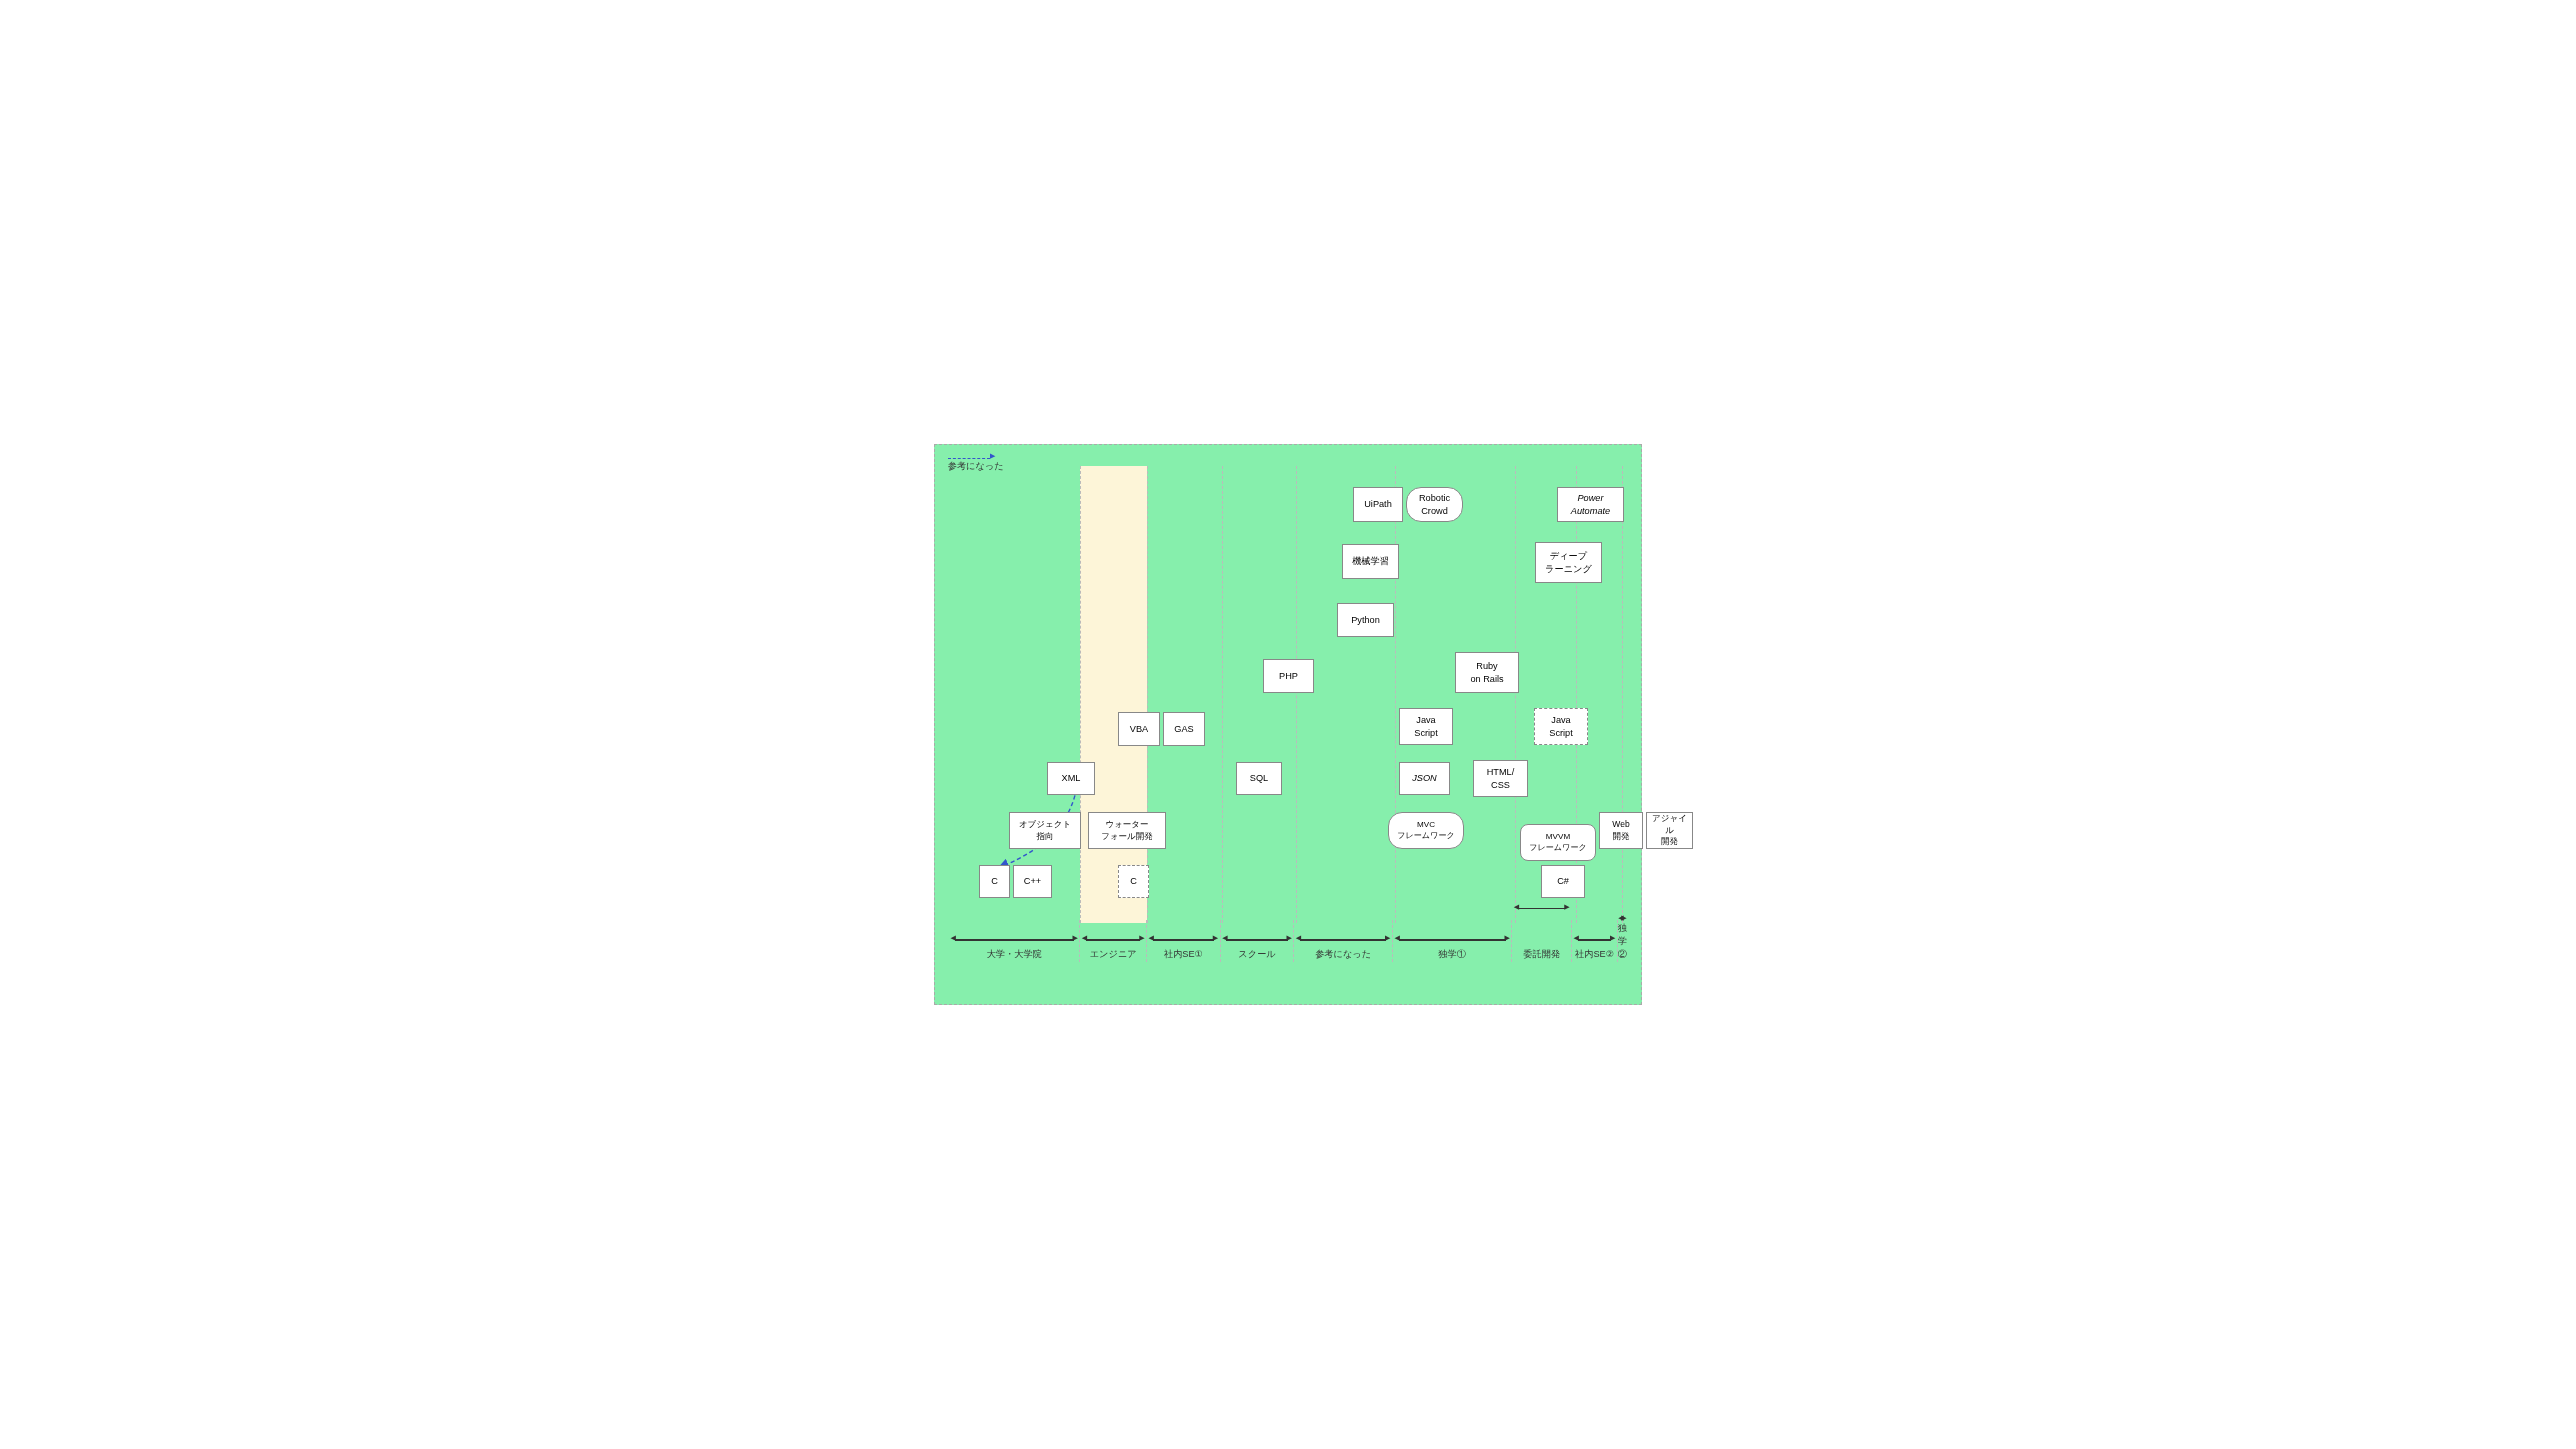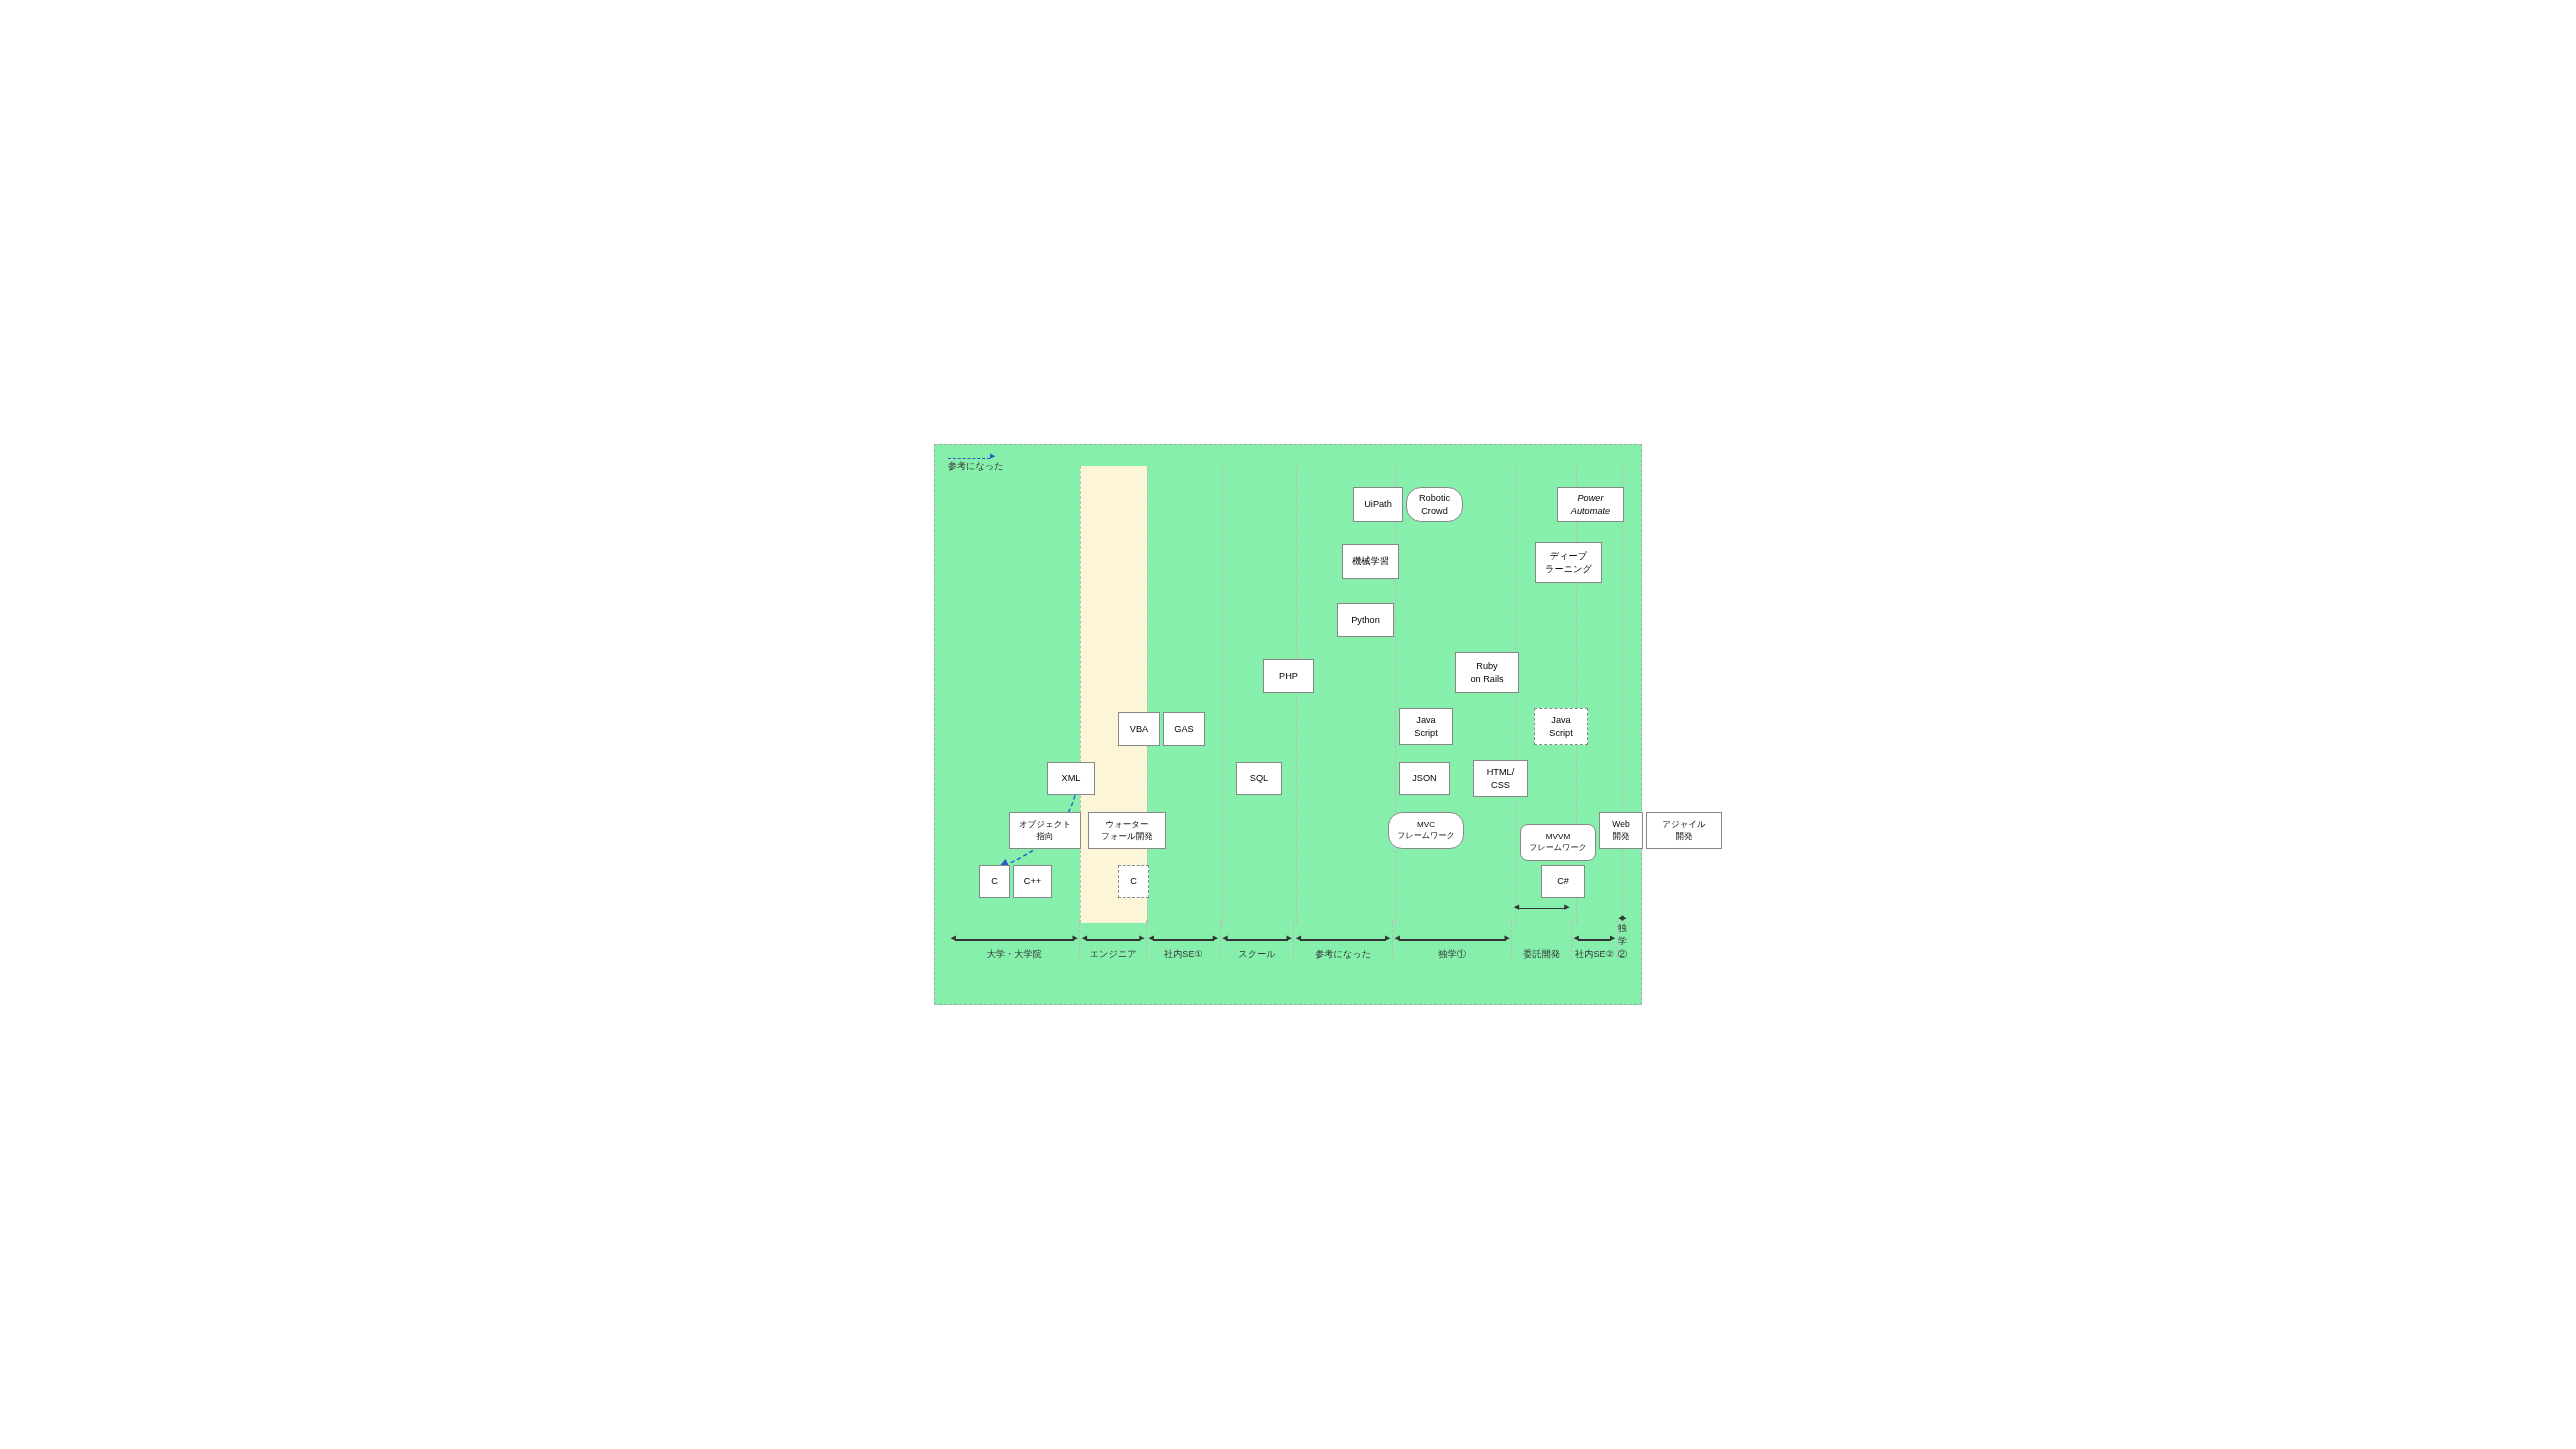--- a/index.html
+++ b/index.html
@@ -194,35 +194,35 @@
     <div class="box solid" style="left:214px; top:246px; width:42px; height:34px;">GAS</div>
 
     <div class="box solid" style="left:450px; top:242px; width:54px; height:37px;">Java<br>Script</div>
 
     <div class="box dashed" style="left:585px; top:242px; width:54px; height:37px;">Java<br>Script</div>
 
     <div class="box solid" style="left:98px; top:296px; width:48px; height:33px;">XML</div>
 
     <div class="box solid" style="left:287px; top:296px; width:46px; height:33px;">SQL</div>
 
-    <div class="box solid" style="left:450px; top:296px; width:51px; height:33px;">JSON</div>
+    <div class="box solid" style="left:450px; top:296px; width:51px; height:33px;font-style:italic;">JSON</div>
 
     <div class="box solid" style="left:524px; top:294px; width:55px; height:37px;">HTML/<br>CSS</div>
 
     <div class="box solid" style="left:60px; top:346px; width:72px; height:37px; font-size:8.5px;">オブジェクト<br>指向</div>
 
     <div class="box solid" style="left:139px; top:346px; width:78px; height:37px; font-size:8.5px;">ウォーター<br>フォール開発</div>
 
     <div class="box solid" style="left:439px; top:346px; width:76px; height:37px; font-size:8.1px;border-radius:14px;">MVC<br>フレームワーク</div>
 
     <div class="box solid" style="left:571px; top:358px; width:76px; height:37px; font-size:8.1px;border-radius:8px;">MVVM<br>フレームワーク</div>
 
     <div class="box solid" style="left:650px; top:346px; width:44px; height:37px; font-size:8.5px;">Web<br>開発</div>
 
-    <div class="box solid" style="left:697px; top:346px; width:76px; height:37px; font-size:8.5px;">アジャイル<br>開発</div>
+    <div class="box solid" style="left:697px; top:346px; width:47px; height:37px; font-size:8.5px;">アジャイル<br>開発</div>
 
     <div class="box solid" style="left:30px; top:399px; width:31px; height:33px;">C</div>
 
     <div class="box solid" style="left:64px; top:399px; width:39px; height:33px;">C++</div>
 
     <div class="box dashed" style="left:169px; top:399px; width:31px; height:33px;">C</div>
 
     <div class="box solid" style="left:592px; top:399px; width:44px; height:33px;">C#</div>
 
     <div class="timeline-sections">

